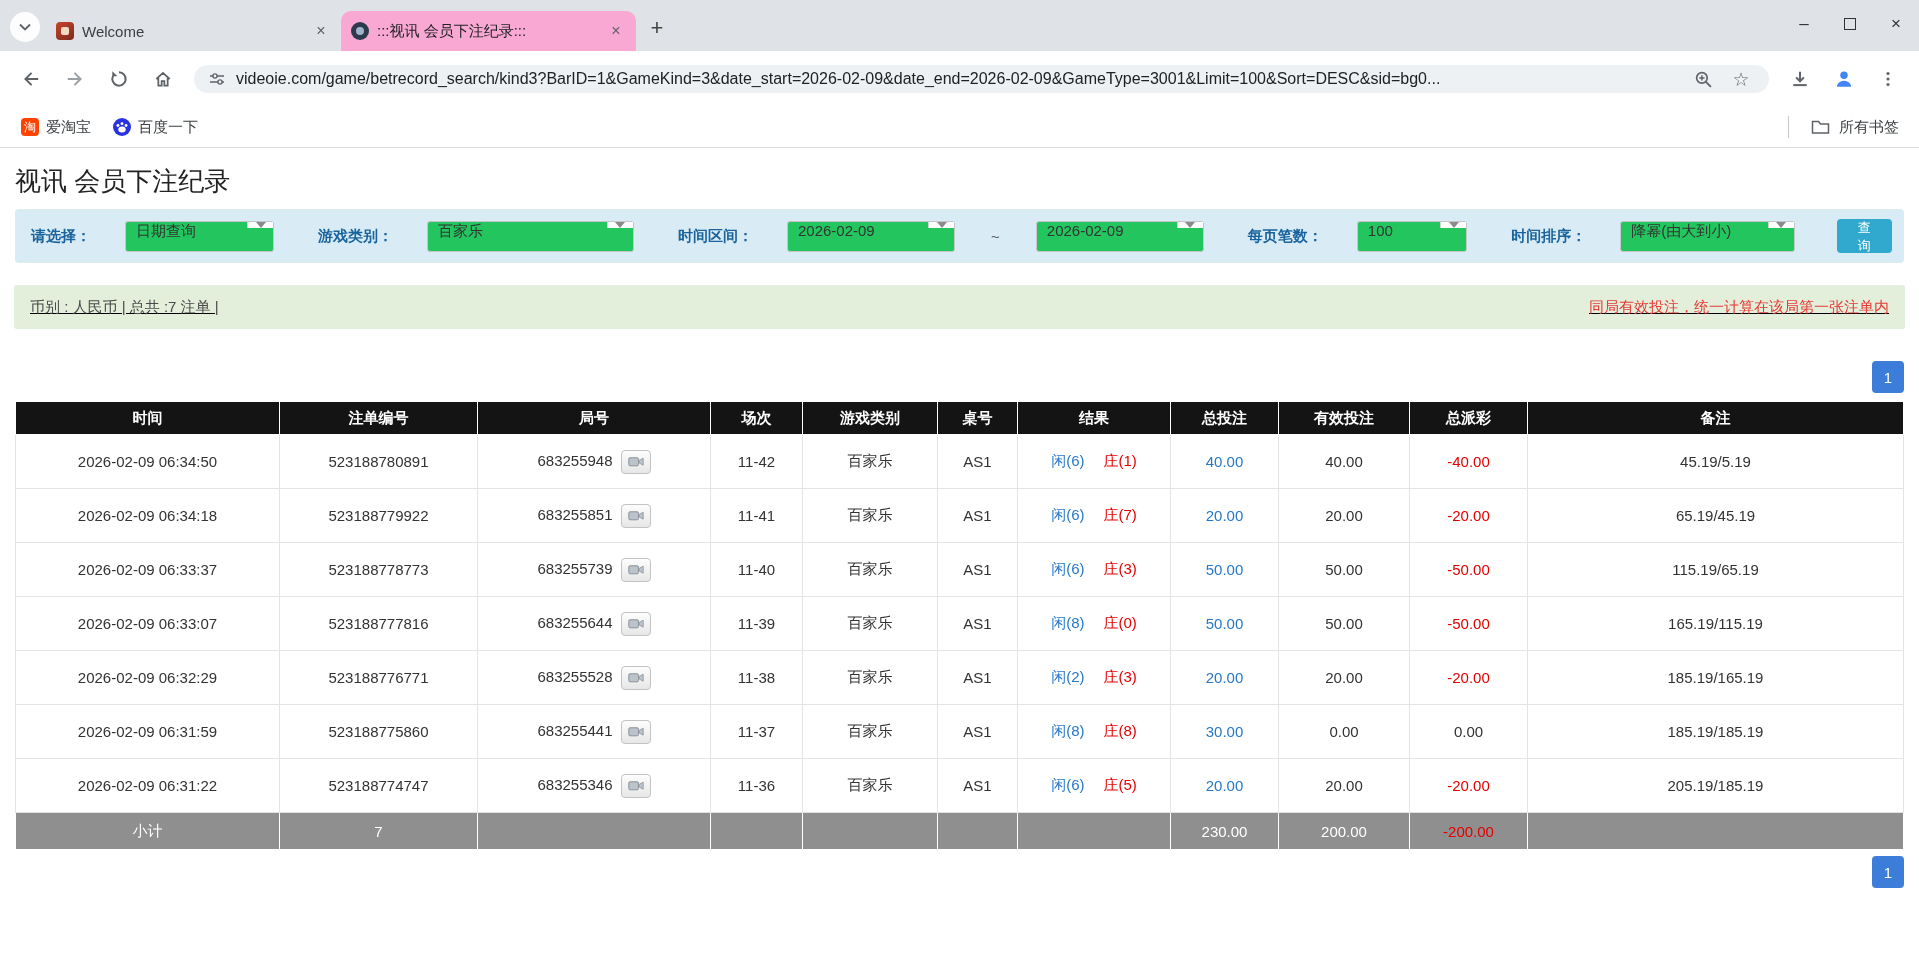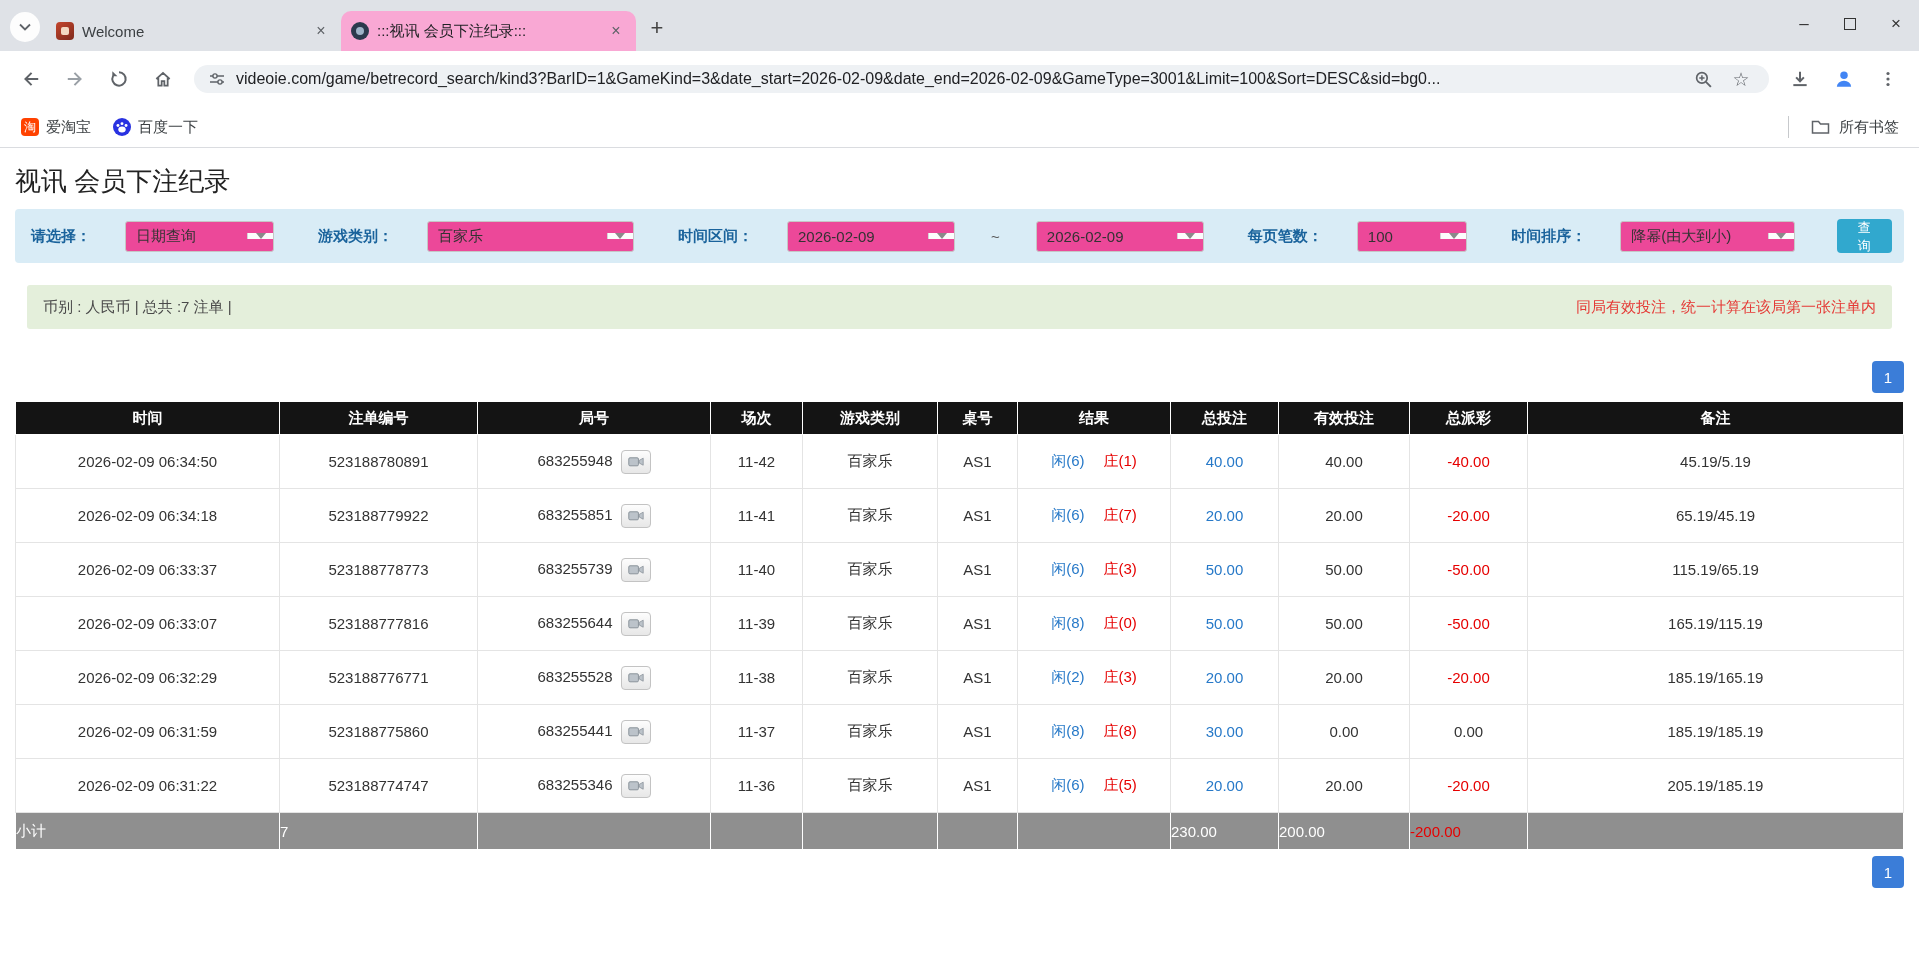--- a/index.html
+++ b/index.html
@@ -48,49 +48,49 @@
   .bm-divider { width:1px; height:22px; background:#c7c9cc; margin:0 10px; }
   .all-bookmarks { display:flex; align-items:center; gap:9px; padding:5px 8px; cursor:pointer; }
 
   
   .page-title { font-size:26px; font-weight:400; color:#222; margin:16px 15px 10px; }
 
   .filter-bar { margin:8px 15px 0; background:var(--filter-bg,#d9ecf6); border-radius:4px;
     padding:10px 12px; display:flex; align-items:center; font-size:15px;gap:28px; }
   .flabel { color:var(--filter-label,#1a639c); font-weight:bold; margin:0 6px 0 16px; white-space:nowrap; }
   .flabel.first { margin-left:4px; }
-  .combo { display:flex; align-items:center; background:#ec4899; border:1px solid #c6c6c6;
+  .combo { display:flex; align-items:flex-start; background:#22c55e; border:1px solid #c6c6c6;
     border-radius:3px; height:31px; }
   .combo .val { display:flex; align-items:center; padding:0 10px; color:#333; flex:1;
     white-space:nowrap; overflow:hidden; }
   .combo .caret { width:26px; border-left:1px solid #d4d4d4; display:flex; align-items:center;
     justify-content:center; background:#fcfcfc; cursor:pointer; }
   .combo .caret i { width:0; height:0; border-left:5px solid transparent; border-right:5px solid transparent;
     border-top:6px solid #8a8a8a; }
   .tilde { color:#555; margin:0 8px; }
   .search-btn { margin-left:14px; height:34px; padding:0 16px; background:var(--search-btn,#31a8ce);
     color:#fff; border:none; border-radius:4px; font-size:13px; cursor:pointer; }
 
-  .notice-bar { margin:22px 27px 0; height:44px; background:var(--notice-bg,#e4efdb); border-radius:3px;
-    display:flex; align-items:center; justify-content:space-between; padding:0 16px; font-size:15px; }
+  .notice-bar { margin:22px 14px 0; height:44px; background:var(--notice-bg,#e4efdb); border-radius:3px;
+    display:flex; align-items:center; justify-content:space-between; padding:0 16px; font-size:15px;text-decoration:underline; }
   .notice-left { color:#4a4a4a; }
   .notice-right { color:var(--notice-red,#e53935); }
 
   .pager { display:flex; justify-content:flex-end; margin:32px 15px 8px; }
   .pager.bottom { margin:6px 15px 0; }
   .page-btn { width:32px; height:32px; background:var(--accent-blue,#3b7dd8); color:#fff; border:none;
     border-radius:4px; font-size:15px; cursor:pointer; }
 
   table { width:calc(100% - 30px); margin:0 15px; border-collapse:collapse; table-layout:fixed;
     font-size:15px; color:#333; }
   thead th { background:var(--table-header-bg,#141414); color:#fff; font-weight:bold; height:33px;
     border:1px solid #fff; text-align:center; }
   tbody td { border:1px solid #e4e4e4; height:54px; text-align:center; vertical-align:middle; }
   tfoot td { background:var(--summary-bg,#8f8f8f); color:#fff; border:1px solid #fff; height:37px;
-    text-align:left; }
+    text-align:center; }
   .bet-link { color:var(--link-blue,#2779c8); cursor:pointer; }
   .res-p { color:var(--player-blue,#2779c8); }
   .res-b { color:var(--banker-red,#e60000); margin-left:19px; }
   .neg { color:var(--negative-red,#e60000) !important; }
   .round-btn { display:inline-flex; align-items:center; justify-content:center; width:30px; height:24px;
     margin-left:8px; vertical-align:middle; border:1px solid #c3c3c3; border-radius:4px;
     background:linear-gradient(#fdfdfd,#e7e7e7); cursor:pointer; }
 </style>
 </head>
 <body>

